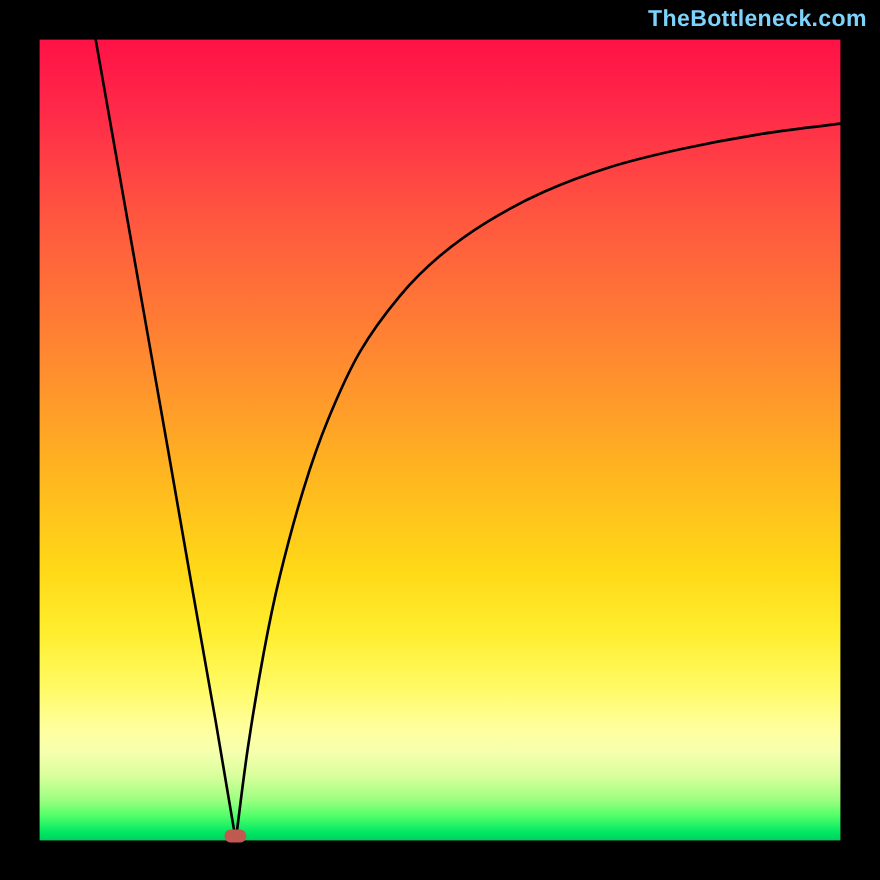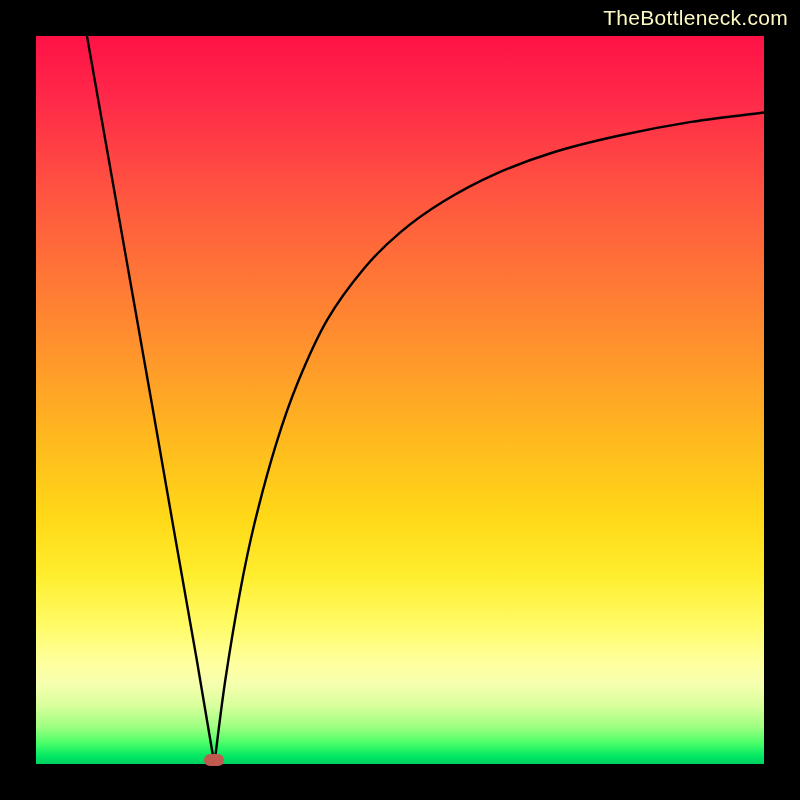--- a/index.html
+++ b/index.html
@@ -41,23 +41,23 @@
       #9bff80 95%,
       #4eff69 97%,
       #00e763 99%,
       #00d060 100%
     );
   }
   .watermark {
     position: absolute;
     top: 6px;
     right: 12px;
-    color: #fef9c3;
+    color: #7dd3fc;
     font-size: 21px;
-    font-weight: 400;
+    font-weight: 700;
     letter-spacing: 0.3px;
   }
   svg.curve {
     position: absolute;
     left: 0;
     top: 0;
     width: 728px;
     height: 728px;
     overflow: visible;
   }

